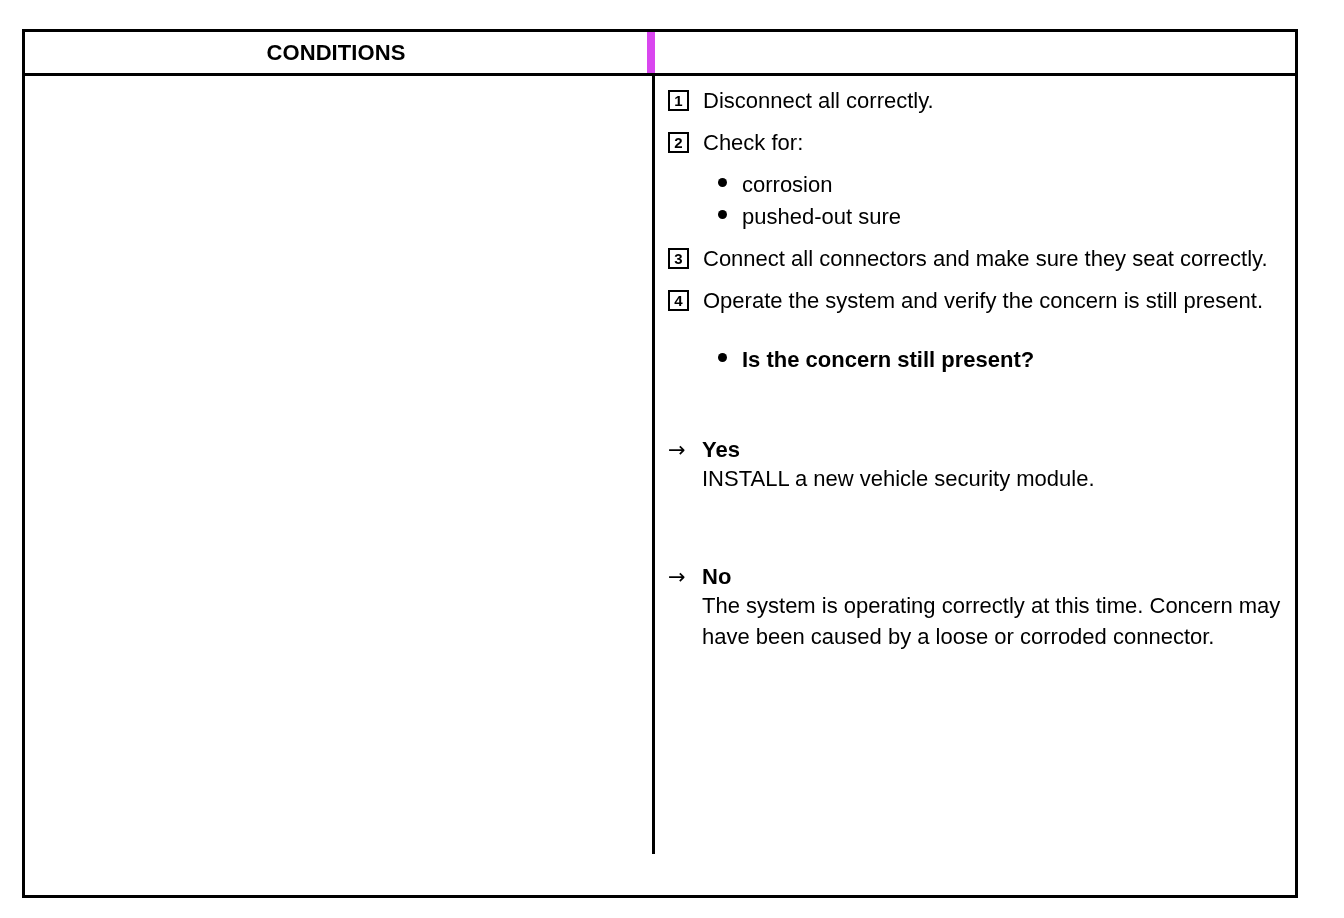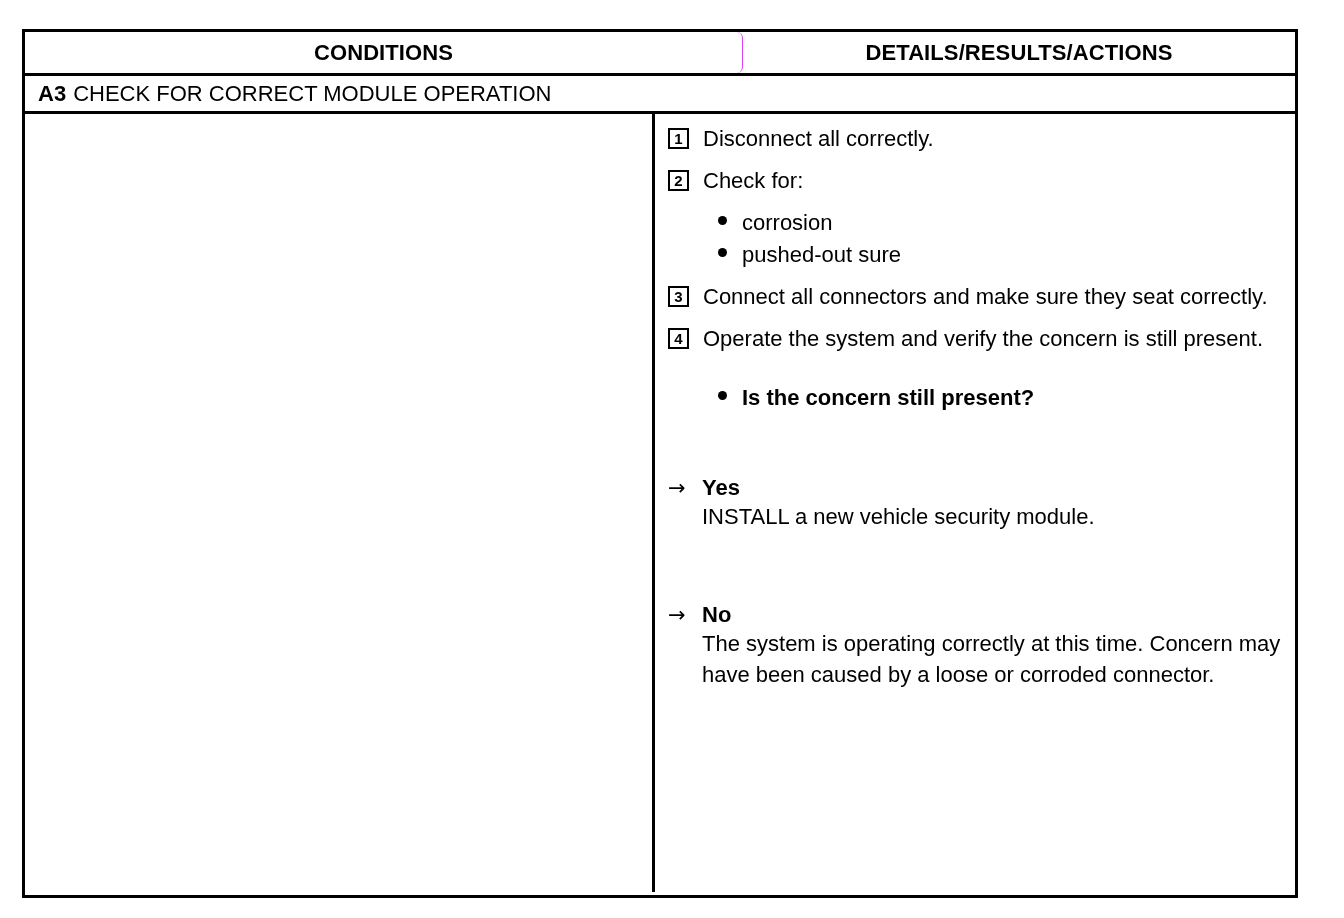--- a/index.html
+++ b/index.html
@@ -35,23 +35,22 @@
   .header-cell {
     display: flex;
     align-items: center;
     justify-content: center;
     box-sizing: border-box;
     font-size: 22px;
     font-weight: bold;
     letter-spacing: 0.1px;
   }
   .header-cell.left {
-    width: 718px;
-    border-right: 1px solid #d946ef;
-    border-radius: 6px;
+    width: 630px;
+    border-right: 8px solid #d946ef;
   }
   .header-cell.right {
     flex: 1;
   }
 
   
   .title-row {
     height: 38px;
     box-sizing: border-box;
     border-bottom: 3px solid #000000;
@@ -168,27 +167,22 @@
   .spacer-no  { height: 69px; }
   .pre-yes    { height: 50px; }
 </style>
 </head>
 <body>
 
 <div id="sheet">
 
   <div class="header-row">
     <div class="header-cell left">CONDITIONS</div>
-    <div class="header-cell right">DETAILS/RESULTS/ACTIONS</div>
   </div>
 
-  <div class="title-row">
-    <span class="title-code">A3</span>
-    <span class="title-text">CHECK FOR CORRECT MODULE OPERATION</span>
-  </div>
 
   <div class="body-row">
 
     <div class="body-left"></div>
 
     <div class="body-right">
 
       <div class="step">
         <span class="step-num">1</span>
         <span class="step-text">Disconnect all correctly.</span>

